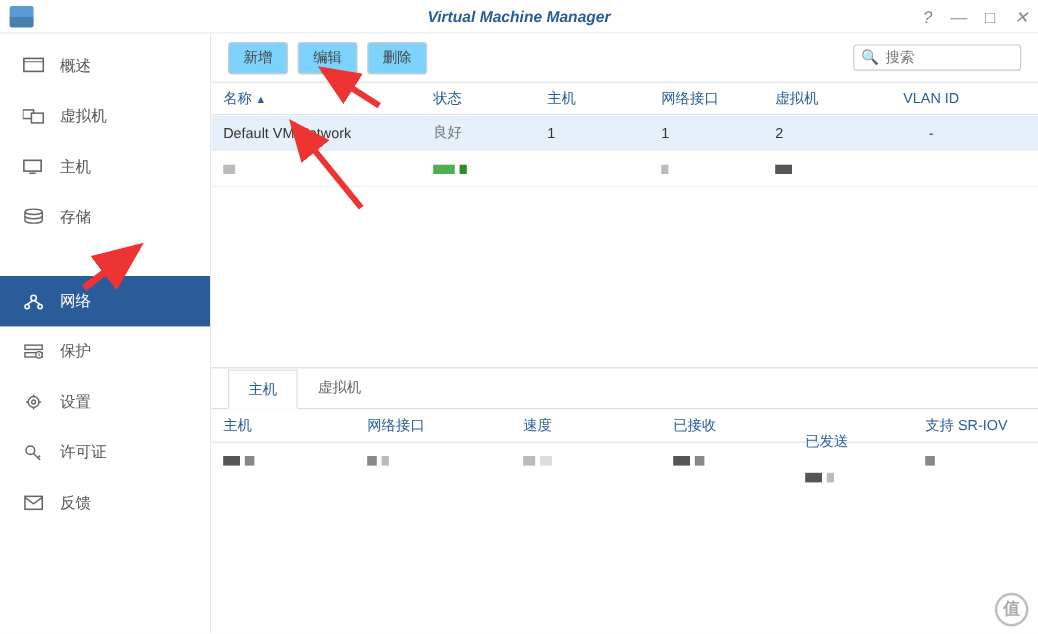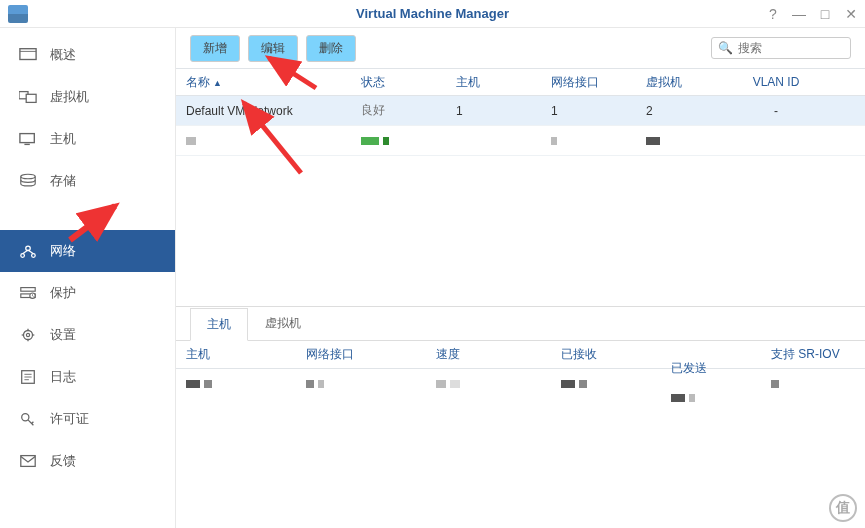--- a/index.html
+++ b/index.html
@@ -1,17 +1,17 @@
 <!DOCTYPE html>
 <html><head>
 <meta charset="utf-8">
 <style>
 * { box-sizing: border-box; margin: 0; padding: 0; }
 body { font-family: "Microsoft YaHei", Arial, sans-serif; font-size: 12px; color: #333; background: #fff; width: 865px; height: 528px; overflow: hidden; position: relative; }
-.titlebar { height: 28px; background: #fff; border-bottom: 1px solid #e8e8e8; display: flex; align-items: center; position: relative; }
+.titlebar { height: 28px; background: #fff; border-bottom: 1px solid #e8e8e8; display: flex; align-items: center; position: relative; font-style: italic; }
 .titlebar .app-icon { width: 20px; height: 18px; margin-left: 8px; background: linear-gradient(#5b9bd5 50%, #4a7fb0 50%); border-radius: 2px; }
 .titlebar .title { position: absolute; left: 0; right: 0; text-align: center; font-weight: bold; color: #2a5c9a; font-size: 13px; }
 .titlebar .win-controls { position: absolute; right: 6px; top: 0; display: flex; gap: 10px; height: 28px; align-items: center; color: #888; font-size: 14px; }
 .titlebar .win-controls span { cursor: pointer; width: 16px; text-align: center; }
 .main { display: flex; height: calc(100% - 28px); }
 .sidebar { width: 176px; background: #fff; border-right: 1px solid #e8e8e8; padding-top: 6px; }
 .side-item { display: flex; align-items: center; gap: 12px; height: 42px; padding-left: 18px; color: #555; cursor: pointer; font-size: 13px; }
 .side-item.active { background: #2a5c9a; color: #fff; margin-top: 28px; }
 .side-item .sicon { width: 20px; height: 16px; display: flex; align-items: center; justify-content: center; }
 .side-item .sicon svg { width: 18px; height: 16px; }
@@ -140,31 +140,20 @@
               <line x1="3" y1="8" x2="5" y2="8"></line>
               <line x1="15" y1="8" x2="17" y2="8"></line>
             </g>
           </svg>
         </span>
         <span>设置</span>
       </div>
     <div class="side-item">
         <span class="sicon">
           <svg viewBox="0 0 20 16">
-            <rect x="3" y="1" width="14" height="14" fill="none" stroke="#666" stroke-width="1.4"></rect>
-            <line x1="6" y1="5" x2="14" y2="5" stroke="#666"></line>
-            <line x1="6" y1="8" x2="14" y2="8" stroke="#666"></line>
-            <line x1="6" y1="11" x2="11" y2="11" stroke="#666"></line>
-          </svg>
-        </span>
-        <span>日志</span>
-      </div>
-    <div class="side-item">
-        <span class="sicon">
-          <svg viewBox="0 0 20 16">
             <circle cx="7" cy="6" r="4" fill="none" stroke="#666" stroke-width="1.4"></circle>
             <line x1="10" y1="9" x2="16" y2="15" stroke="#666" stroke-width="1.4"></line>
             <line x1="14" y1="13" x2="16" y2="11" stroke="#666" stroke-width="1.4"></line>
           </svg>
         </span>
         <span>许可证</span>
       </div>
     <div class="side-item">
         <span class="sicon">
           <svg viewBox="0 0 20 16">

